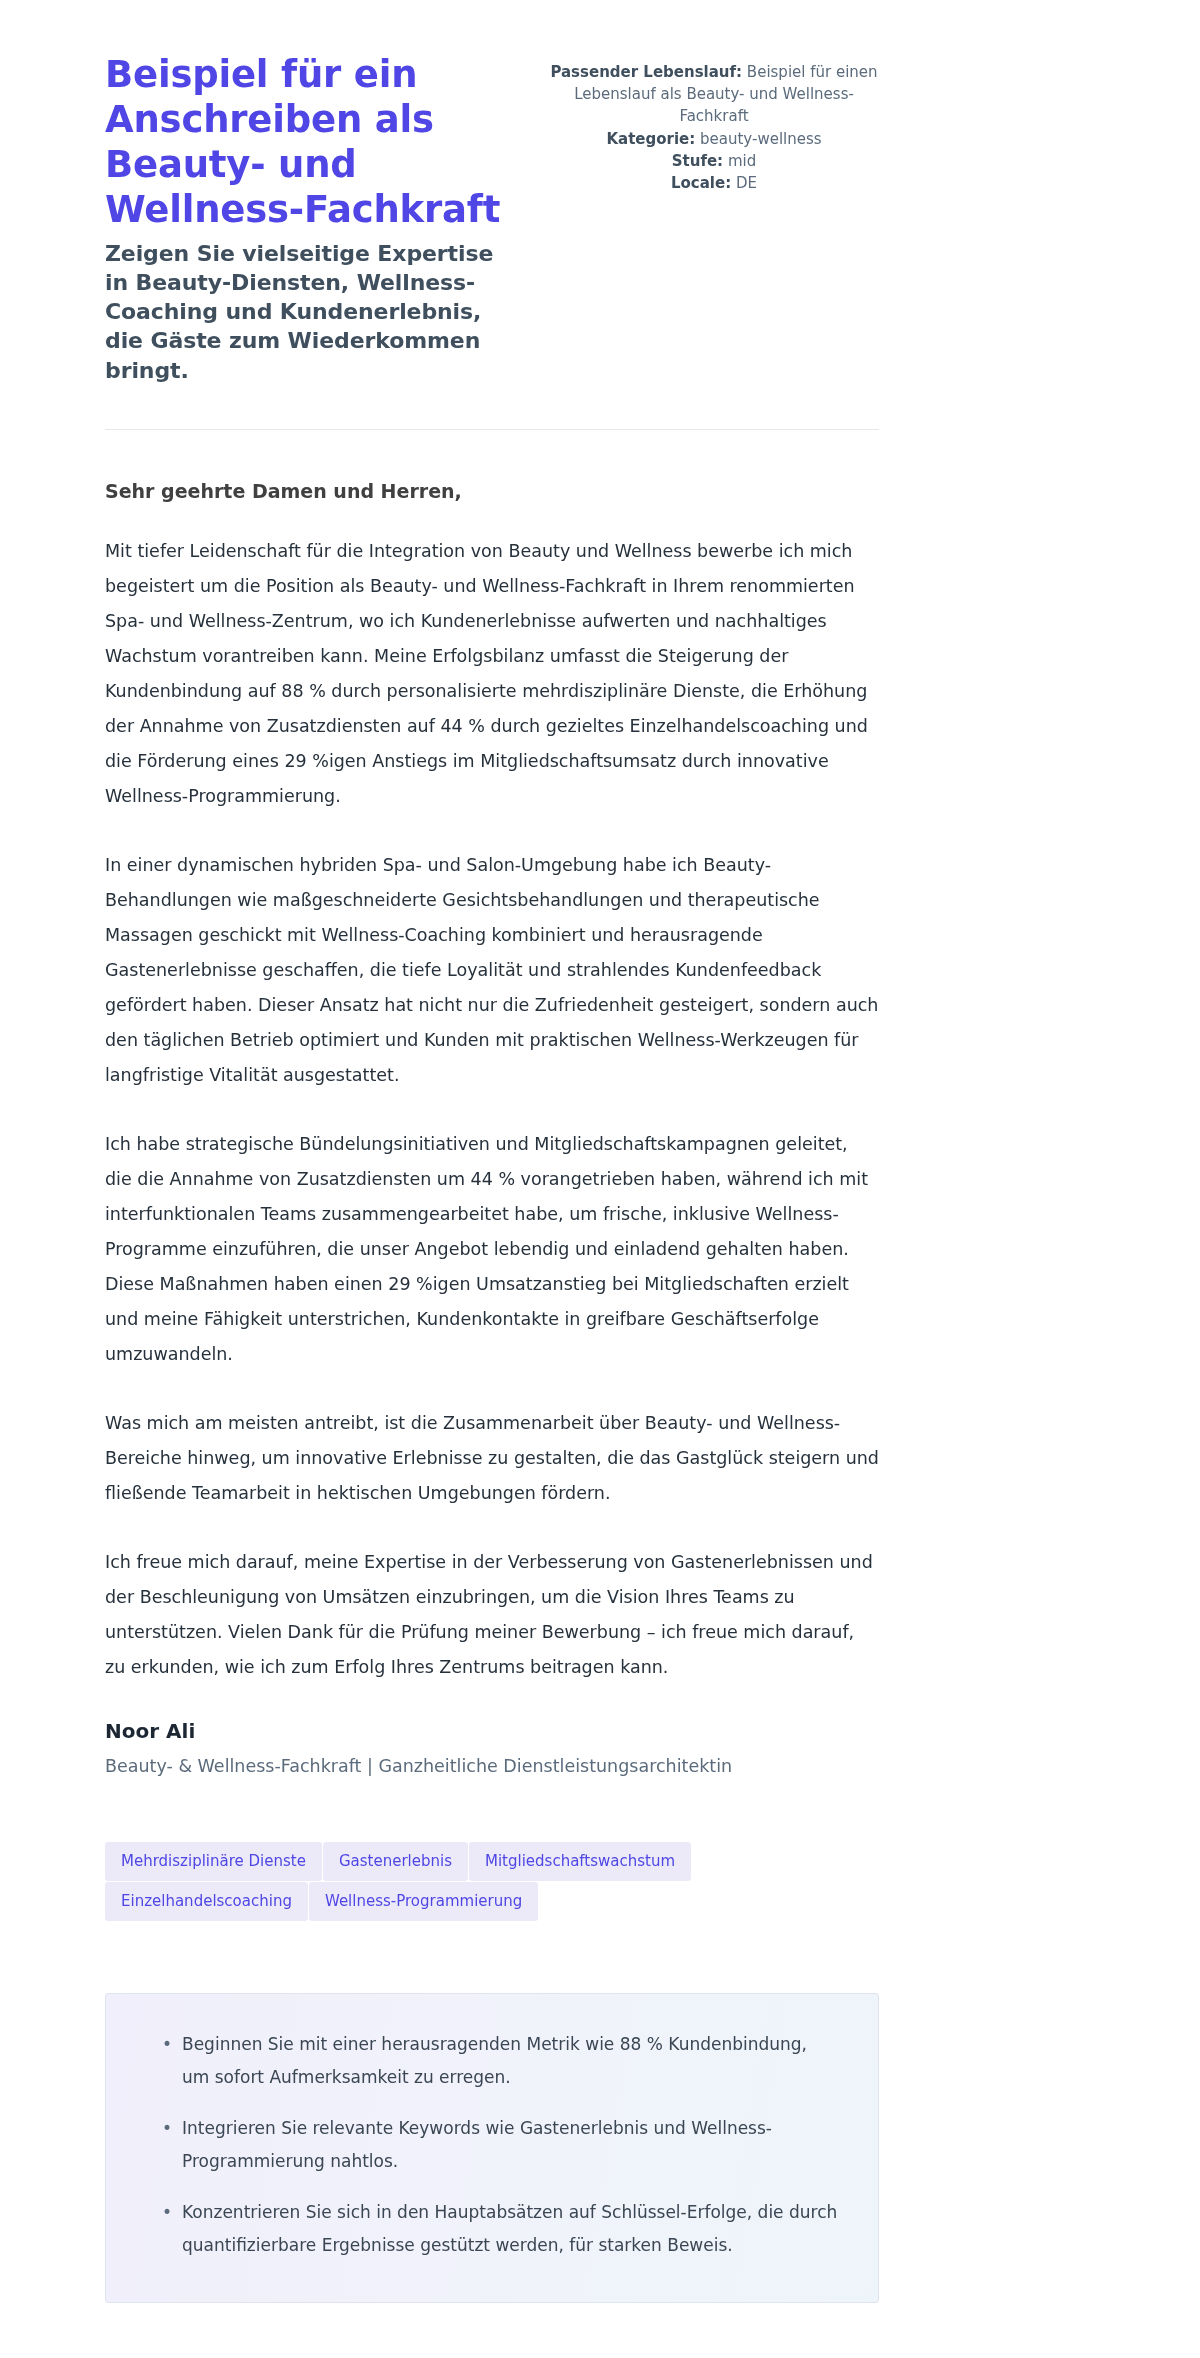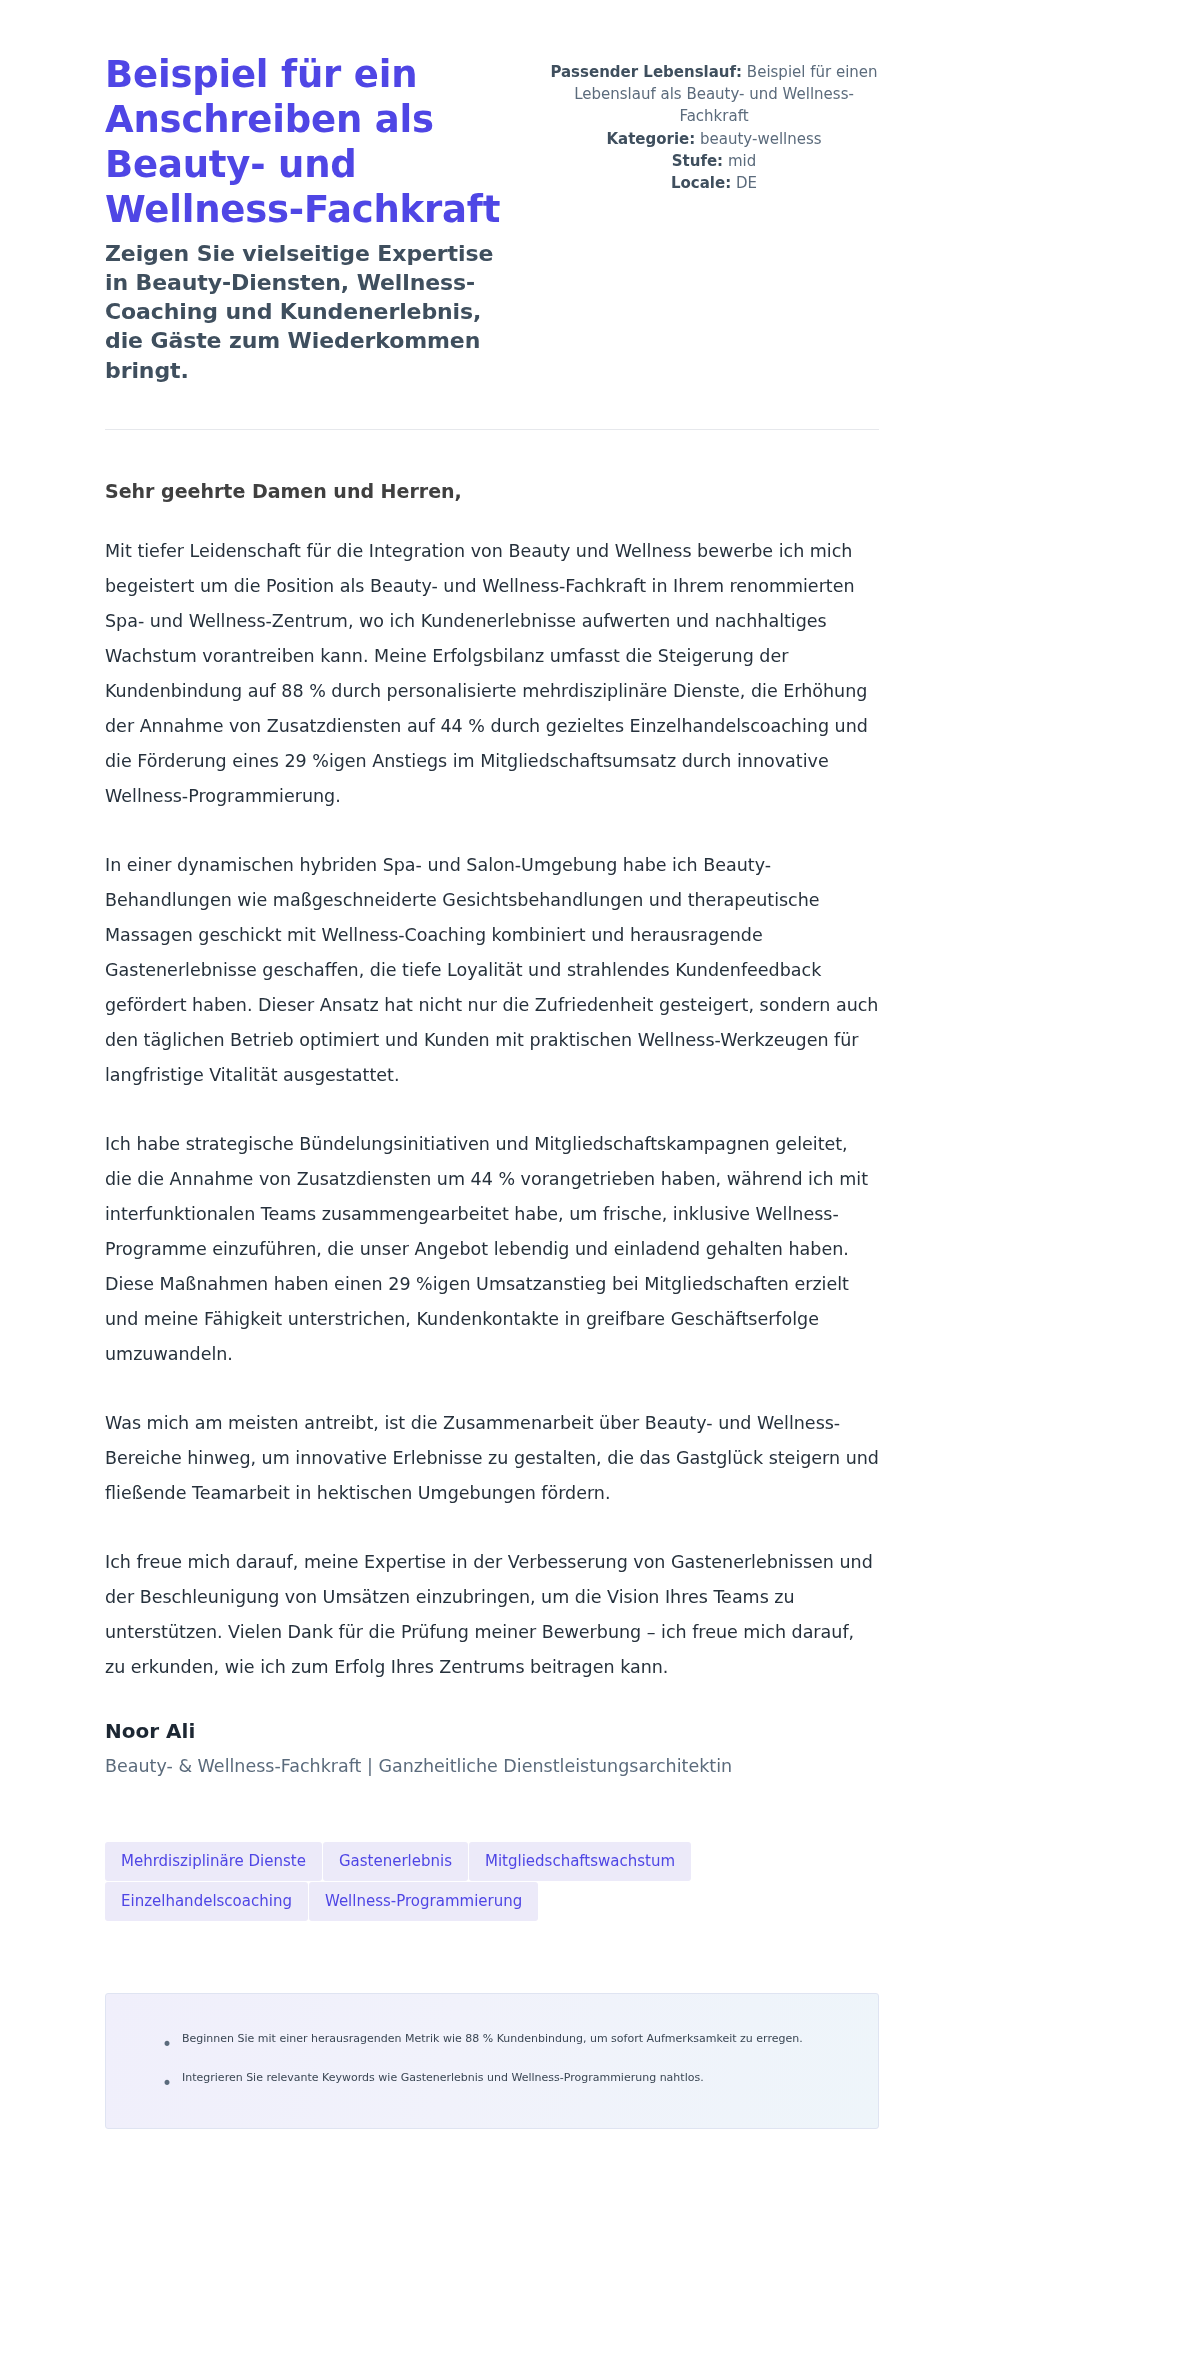--- a/index.html
+++ b/index.html
@@ -146,21 +146,21 @@
     font-weight: 700;
     color: #4f46e5;
   }
   .callout-list {
     margin: 0;
     padding: 0 0 0 22px;
     list-style: none;
   }
   .callout-list li {
     position: relative;
-    font-size: 11px;
+    font-size: 17px;
     line-height: 1.95;
     color: #3a4653;
     margin-bottom: 18px;
     padding-left: 14px;
   }
   .callout-list li:last-child { margin-bottom: 0; }
   .callout-list li::before {
     content: "\2022";
     position: absolute;
     left: -6px;
@@ -222,16 +222,17 @@
     <span class="tag">Gastenerlebnis</span>
     <span class="tag">Mitgliedschaftswachstum</span>
     <span class="tag">Einzelhandelscoaching</span>
     <span class="tag">Wellness-Programmierung</span>
   </div>
 
   <div class="callout">
     <ul class="callout-list">
       <li>Beginnen Sie mit einer herausragenden Metrik wie 88 % Kundenbindung, um sofort Aufmerksamkeit zu erregen.</li>
       <li>Integrieren Sie relevante Keywords wie Gastenerlebnis und Wellness-Programmierung nahtlos.</li>
+      <li>Konzentrieren Sie sich in den Hauptabsätzen auf Schlüssel-Erfolge, die durch quantifizierbare Ergebnisse gestützt werden, für starken Beweis.</li>
     </ul>
   </div>
 
 </div>
 
 </body></html>

